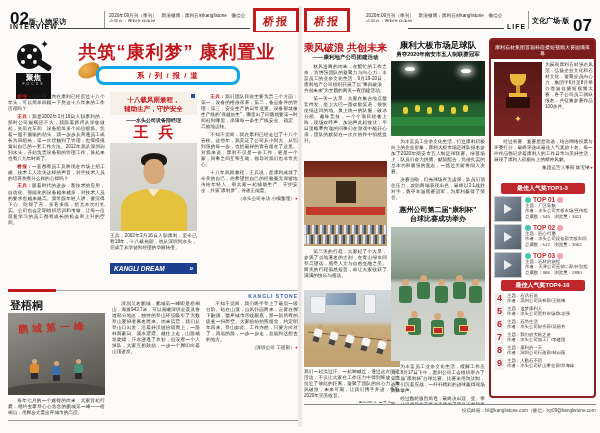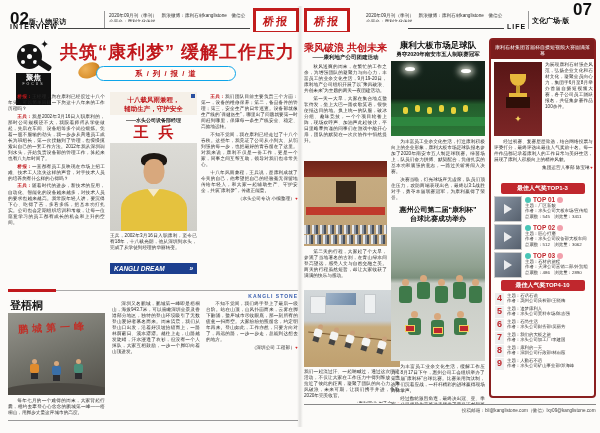--- a/index.html
+++ b/index.html
@@ -20,21 +20,21 @@
   .rule{background:#444;height:1px;}
   .vbar{width:1px;background:#999;}
   .mast{background:#c21d1d;padding:2px;}
   .mast .inner{background:#fff;border:1px solid #c21d1d;height:100%;display:flex;align-items:center;justify-content:center;}
   .mast .txt{color:#c21d1d;font-weight:bold;font-size:11px;font-family:"Liberation Serif","DejaVu Serif",serif;
              transform:skewX(-6deg);letter-spacing:2px;}
   
   .ed-big{font-size:17px;font-weight:bold;color:#111;}
   .ed-small{font-size:7px;font-weight:bold;color:#111;}
   .headline{font-size:18px;font-weight:bold;color:#c0181c;letter-spacing:1px;white-space:nowrap;text-align:center;}
-  .series-oval{border:1px solid #0ea5e9;border-radius:8px;background:#fffdf8;color:#c0181c;
+  .series-oval{border:3px solid #0ea5e9;border-radius:8px;background:#fffdf8;color:#c0181c;
                font-size:7.5px;font-weight:bold;text-align:center;line-height:13px;letter-spacing:1px;}
   .blob{background:radial-gradient(circle at 35% 35%,#efb35a,#d88f2c 60%,#b06a1a);border-radius:60% 40% 55% 45%;}
   .focus-box{background:#111;color:#fff;text-align:center;}
   .reel{width:25px;height:25px;border-radius:50%;background:#151515;position:relative;}
   .reel i{position:absolute;width:4px;height:4px;border-radius:50%;background:#fff;}
   .pbox-title{background:#f5f0e8;color:#c0181c;font-weight:bold;font-size:6.5px;text-align:center;line-height:1.45;position:relative;padding:3px 2px 1px;}
   .bluesq{position:absolute;right:2px;top:2px;width:4px;height:4px;background:#2a4fa0;}
   .p-sub{font-size:5px;color:#222;text-align:center;font-weight:bold;}
   .p-name{font-size:15px;font-weight:bold;color:#c0181c;text-align:center;letter-spacing:10px;text-indent:10px;}
   .kangli-banner{background:#1c3f8f;color:#fff;font-size:6.5px;font-weight:bold;font-style:italic;
@@ -127,26 +127,26 @@
 
     <div class="abs reel" style="left:17px;top:44px;">
       <i style="left:4px;top:4px;"></i>
         <i style="left:16px;top:4px;"></i>
         <i style="left:4px;top:16px;"></i>
         <i style="left:16px;top:16px;"></i>
       <i style="left:10px;top:10px;width:5px;height:5px;"></i>
     </div>
     <div class="abs" style="left:40px;top:38px;font-size:11px;color:#151515;">✦</div>
     <div class="abs" style="left:36px;top:62px;width:16px;height:6px;background:#151515;transform:rotate(32deg);border-radius:2px;"></div>
-    <div class="abs focus-box" style="left:16px;top:73px;width:35px;height:32px;">
+    <div class="abs focus-box" style="left:16px;top:73px;width:35px;height:26px;">
       <div style="font-size:7.5px;font-weight:bold;line-height:9px;">聚焦</div>
       <div style="font-size:3.5px;letter-spacing:2px;line-height:4px;color:#ddd;">FOCUS</div>
     </div>
 
-    <div class="abs headline" style="left:60px;top:40px;width:234px;">共筑“康利梦” 缓解工作压力</div>
+    <div class="abs headline" style="left:60px;top:40px;width:234px;">共筑“康利梦” 康利置业</div>
     <div class="abs blob" style="left:78px;top:63px;width:22px;height:15px;transform:rotate(-12deg);"></div>
     <div class="abs series-oval" style="left:96px;top:66px;width:138px;height:13px;">系 / 列 / 报 / 道</div>
 
     <div class="tw" style="left:8px;top:94px;width:97px;height:192px;">
       <div class="t">
         <p><span class="ql">桥报：</span><span>王经理，您在康利已经度过十八个年头，可以简单回顾一下您这十八年来的工作历程吗？</span></p>
         <p><span class="ql">王兵：</span><span>我是2002年3月16日入职康利的，那时公司规模还不大，我跟着师傅从学徒做起，先后在车间、设备组等多个岗位锻炼。凭着一股不服输的劲头，我一步步从普通员工成长为班组长，第一次接触到了管理，也慢慢摸索出自己的一套工作方法。2012年我从深圳调到水头，开始负责设备部的管理工作，算起来也有八九年时间了。</span></p>
         <p><span class="ql">桥报：</span><span>一直都有员工反映现在市场上招工难、技术工人流失这样的声音，对于技术人员的培养您有什么样的心得吗？</span></p>
         <p><span class="ql">王兵：</span><span>随着时代的进步，新技术的应用，自动化、智能化的设备越来越多，对技术人员的要求也越来越高。我常跟年轻人讲，要沉得下心、吃得了苦，多看多练，把基本功打扎实。公司也会定期组织培训和考核，让每一位愿意学习的员工都有成长的机会和上升的空间。</span></p>
       </div>
@@ -238,21 +238,21 @@
           <span class="txt">桥报</span>
         </div>
     </div>
     <div class="tw" style="left:66px;top:13px;width:140px;height:9px;">
       <div class="t" style="text-align:left;">2020年09月刊（季刊）　新浪微博：康利石材kanglistone　微信公众平台：康利文化传媒</div>
     </div>
     <div class="abs rule" style="left:108px;top:28px;width:96px;"></div>
     <div class="abs ed-small" style="left:207px;top:23px;letter-spacing:1px;">LIFE</div>
     <div class="abs vbar" style="left:228px;top:11px;height:18px;"></div>
     <div class="abs ed-small" style="left:232px;top:16px;">文化广场·版</div>
-    <div class="abs ed-big" style="left:273px;top:0;">07</div>
+    <div class="abs ed-big" style="left:273px;top:16px;">07</div>
 
     <div class="abs" style="left:4px;top:41px;width:83px;text-align:center;font-size:10px;font-weight:bold;color:#c0181c;">乘风破浪 共创未来</div>
     <div class="abs" style="left:4px;top:54px;width:83px;text-align:center;font-size:5.5px;font-weight:bold;color:#222;">——康利地产公司团建活动</div>
     <div class="tw" style="left:4px;top:64px;width:83px;height:95px;">
       <div class="t">
           <p>秋风送爽的周末，在繁忙的工作之余，为增强团队的凝聚力与向心力，丰富员工的业余文化生活，9月19-20日，康利地产公司组织开展了以“乘风破浪、共创未来”为主题的两天一夜团建活动。</p>
           <p>第一天一大早，大家在集合地点整装待发，坐上大巴一路欢歌笑语，很快便抵达目的地。换上统一的队服，破冰分组、趣味竞技，一个个项目轮番上阵，现场欢呼声、加油声此起彼伏，平日里略显拘谨的同事们在游戏中敞开心扉，团队的默契在一次次协作中悄然提升。</p>
         </div>
     </div>
     <div class="ph temple" style="left:4px;top:161px;width:83px;height:85px;">

